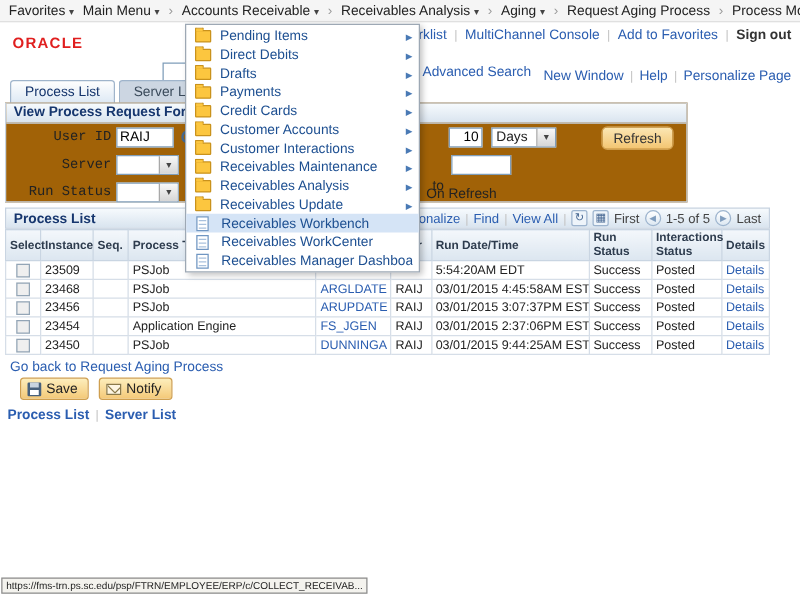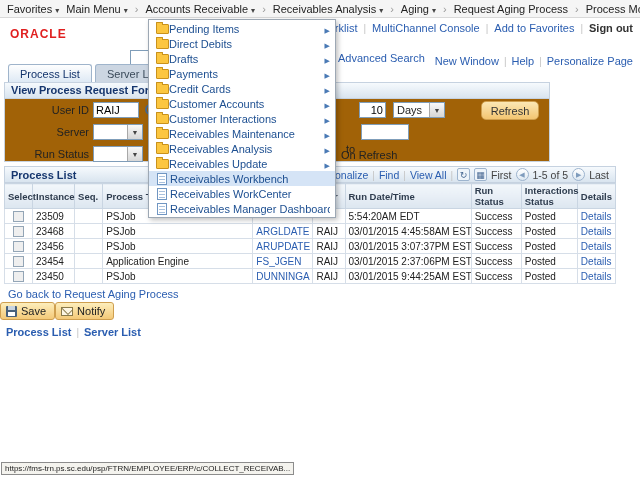--- a/index.html
+++ b/index.html
@@ -38,21 +38,21 @@
          margin-right:3px; cursor:pointer; }
   .tab.active { background:linear-gradient(#fefefe,#dce8f4); color:#13336b; }
   .tab.inactive { background:#ccd6e2; color:#3a4a5a; }
 
   
   .viewbox { position:absolute; left:4px; top:82px; width:546px; height:80px;
              border:1px solid #c6d2e0; background:#a16207; }
   .secbar { height:16px; background:linear-gradient(#f6fafd,#d9e4ef); border-bottom:1px solid #c6d2e0;
             color:#16366e; font-weight:bold; padding:1px 6px; }
   .formarea { position:relative; height:62px; }
-  .flabel { position:absolute; width:76px; text-align:right; line-height:16px; }
+  .flabel { position:absolute; width:76px; text-align:right; line-height:16px;font-family:Liberation Mono, monospace; }
   input.txt { position:absolute; height:16px; border:1px solid #7f9db9; font-size:11px;
               font-family:inherit; padding:0 2px; }
   .fsel { position:absolute; height:16px; border:1px solid #7f9db9; background:#fff;
           padding:0 16px 0 3px; display:flex; align-items:center; cursor:pointer; }
   .fsel::after { content:"▼"; position:absolute; right:0; top:0; bottom:0; width:14px;
                  background:linear-gradient(#f8f8f8,#d6d6d6); border-left:1px solid #a8a8a8;
                  font-size:7px; color:#444; display:flex; align-items:center; justify-content:center; }
   .mag { position:absolute; width:14px; height:14px; cursor:pointer; }
   .mag::before { content:""; position:absolute; left:1px; top:1px; width:7px; height:7px;
                  border:2px solid #47688c; border-radius:50%; }
@@ -86,41 +86,41 @@
              vertical-align:middle; }
   .grid td { border:1px solid #d6dee8; padding:1px 3px; background:#fff; height:15px;
              white-space:nowrap; overflow:hidden; }
   .cb { width:11px; height:11px; border:1px solid #93a5b6; background:#efefef; margin:0 auto;
         cursor:pointer; }
   .lnk { color:#2a5db0; }
   td.namecell { color:#2a5db0; }
 
   
   .goback { position:absolute; left:8px; top:288px; color:#2a5db0; }
-  .btns { position:absolute; left:0; top:302px; display:flex; }
+  .btns { position:absolute; left:16px; top:302px; display:flex; gap:8px; }
   .psbtn { display:inline-flex; align-items:center; gap:4px; height:18px; padding:0 8px 0 5px;
            background:linear-gradient(#fdeebc,#f4c978); border:1px solid #cf9f4f; border-radius:3px;
            font-size:11px; font-family:inherit; color:#222; cursor:pointer; }
   .disk { display:inline-block; width:11px; height:11px; background:#48617c; position:relative;
           border-radius:1px; }
   .disk::before { content:""; position:absolute; left:2px; top:0; width:7px; height:4px; background:#c8d4e0; }
   .disk::after { content:""; position:absolute; left:2px; bottom:1px; width:7px; height:4px; background:#fff; }
   .env { display:inline-block; width:12px; height:9px; background:#fdf6e3; border:1px solid #8a7a4a;
          position:relative; overflow:hidden; }
   .env::before { content:""; position:absolute; left:1px; top:-5px; width:8px; height:8px;
                  background:#fdf6e3; border:1px solid #8a7a4a; transform:rotate(45deg); }
   .botlinks { position:absolute; left:6px; top:326px; display:flex; gap:5px; align-items:center; }
   .botlinks a { color:#2a5db0; font-weight:bold; }
 
   
   .menu { position:absolute; left:148px; top:19px; width:188px; background:#fff;
           border:1px solid #9da8b4; box-shadow:2px 2px 5px rgba(0,0,0,0.25); z-index:100;
           padding:1px 0; }
   .mi { display:flex; align-items:center; height:15px; padding:0 5px 0 7px; color:#1d4f91;
-        cursor:pointer; }
+        cursor:pointer; gap:7px; }
   .mi.hl { background:#d5e4f6; }
   .mi .lbl { flex:1; white-space:nowrap; overflow:hidden; }
   .sub-arrow::after { content:"▶"; font-size:7px; color:#4a7ab5; }
   .ficon { width:13px; height:10px; background:#fcc63f; border:1px solid #c9921c; border-radius:1px;
            position:relative; flex:0 0 auto; margin-top:1px; }
   .ficon::before { content:""; position:absolute; left:-1px; top:-3px; width:5px; height:2px;
                    background:#fcc63f; border:1px solid #c9921c; border-bottom:none;
                    border-radius:1px 1px 0 0; }
   .picon { width:10px; height:12px; background:#fff; border:1px solid #7096c2; position:relative;
            flex:0 0 auto; margin-left:1px; margin-right:3px; }

